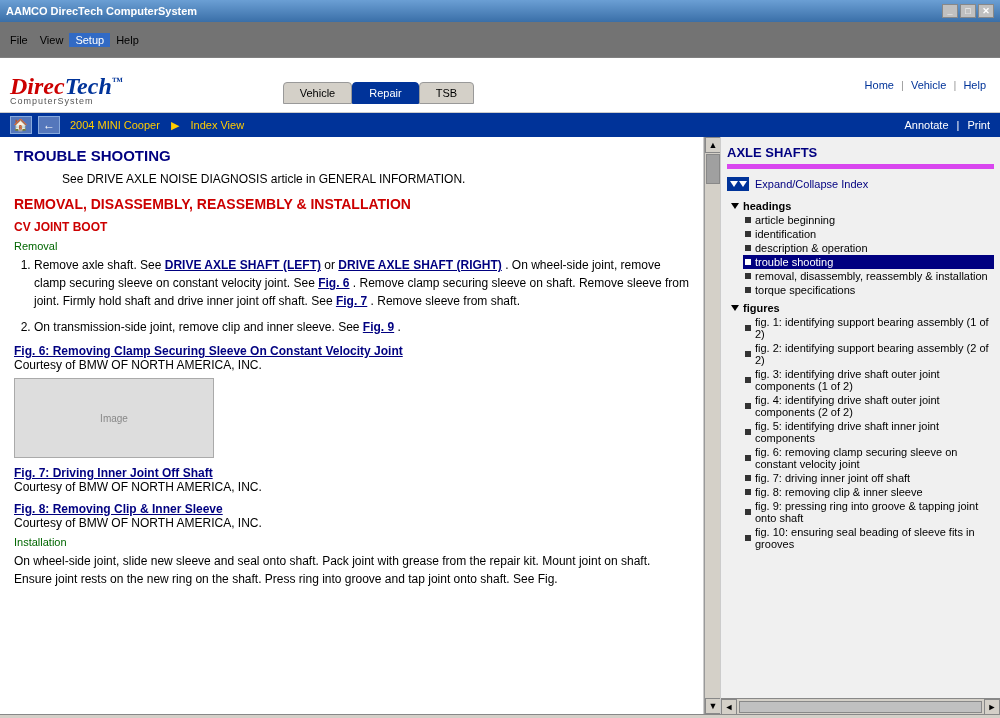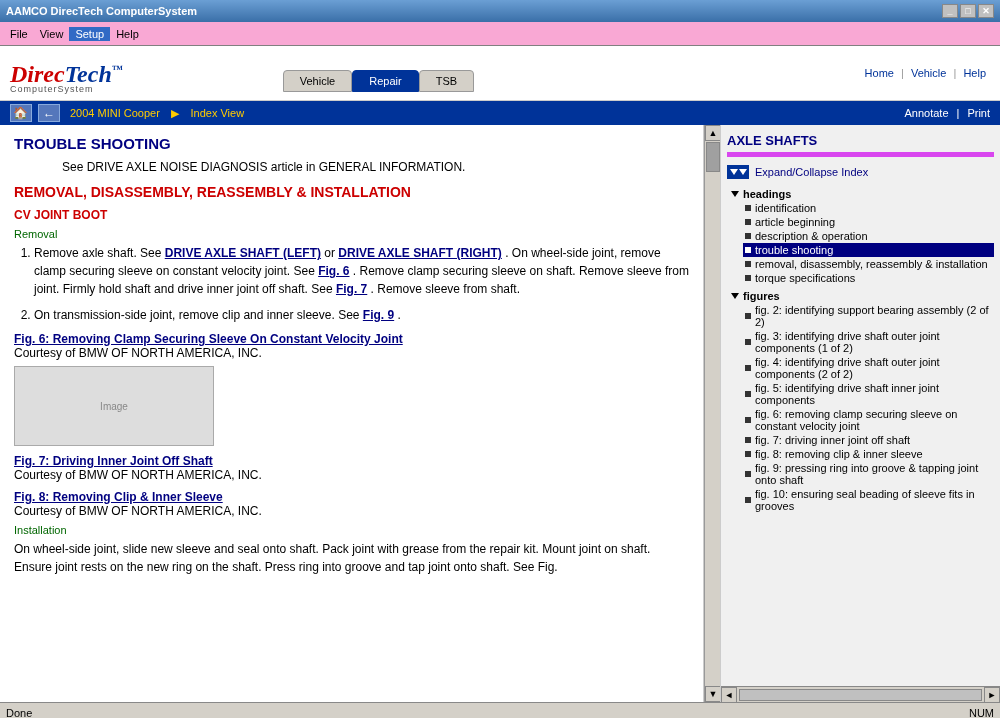--- a/index.html
+++ b/index.html
@@ -23,25 +23,25 @@
       width: 16px; height: 14px;
       background: #c0c0c0;
       border: 1px solid #888;
       cursor: pointer;
       font-size: 9px;
       display: flex; align-items: center; justify-content: center;
     }
 
     
     #menu-bar {
-      background: #f9a8d4;
+      background: #737373;
       padding: 2px 4px;
       display: flex;
       align-items: center;
-      height: 24px;
+      height: 36px;
       font-size: 11px;
       border-bottom: 1px solid #808080;
     }
     .menu-item { padding: 1px 6px; cursor: pointer; }
     .menu-item.active { background: #316ac5; color: white; }
 
     
     #header {
       background: white;
       display: flex;
@@ -361,25 +361,25 @@
     </div>
 
     <div class="tree-section">
       <div class="tree-group-header">
         <div class="triangle open"></div>
         <span>headings</span>
       </div>
       <div class="tree-items">
         <div class="tree-item">
           <div class="bullet"></div>
+          <span>article beginning</span>
+        </div>
+        <div class="tree-item">
+          <div class="bullet"></div>
           <span>identification</span>
-        </div>
-        <div class="tree-item">
-          <div class="bullet"></div>
-          <span>article beginning</span>
         </div>
         <div class="tree-item">
           <div class="bullet"></div>
           <span>description &amp; operation</span>
         </div>
         <div class="tree-item selected">
           <div class="bullet"></div>
           <span>trouble shooting</span>
         </div>
         <div class="tree-item">
@@ -394,20 +394,24 @@
     </div>
 
     <div class="tree-section" style="margin-top:4px;">
       <div class="tree-group-header">
         <div class="triangle open"></div>
         <span>figures</span>
       </div>
       <div class="tree-items">
         <div class="tree-item">
           <div class="bullet"></div>
+          <span>fig. 1: identifying support bearing assembly (1 of 2)</span>
+        </div>
+        <div class="tree-item">
+          <div class="bullet"></div>
           <span>fig. 2: identifying support bearing assembly (2 of 2)</span>
         </div>
         <div class="tree-item">
           <div class="bullet"></div>
           <span>fig. 3: identifying drive shaft outer joint components (1 of 2)</span>
         </div>
         <div class="tree-item">
           <div class="bullet"></div>
           <span>fig. 4: identifying drive shaft outer joint components (2 of 2)</span>
         </div>

